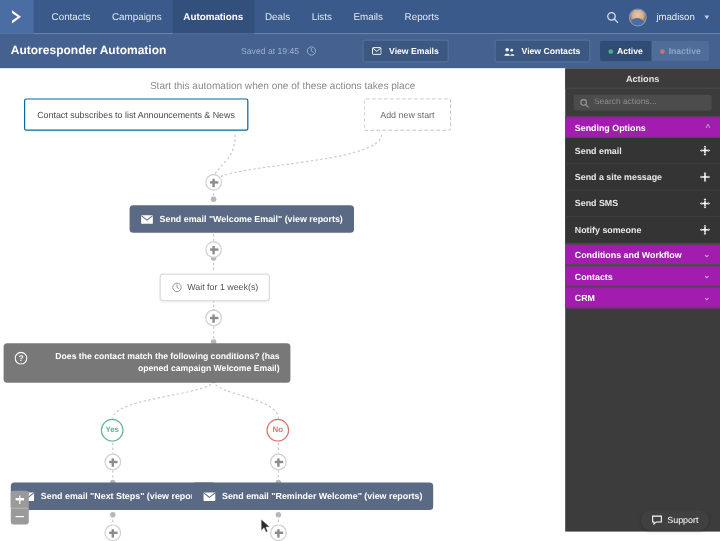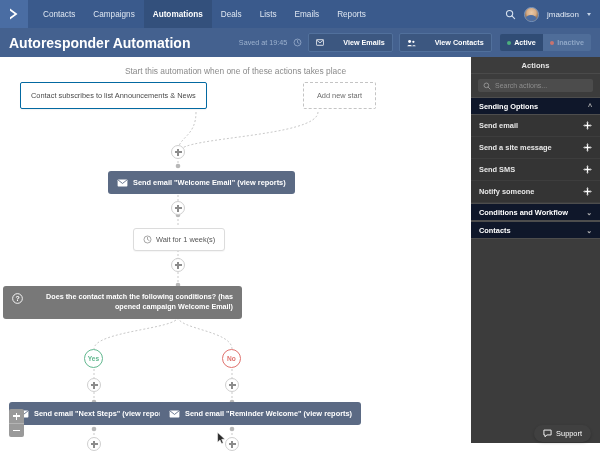--- a/index.html
+++ b/index.html
@@ -46,28 +46,28 @@
   .caret-d {
     width:0; height:0; border-left:2.5px solid transparent;
     border-right:2.5px solid transparent; border-top:3px solid #c3d2e6;
   }
 
   
   .subheader {
     position: absolute; top: 28px; left: 0; width: 600px; height: 29px;
     background: #44618f; display: flex; align-items: center; padding: 0 9px;
   }
-  .automation-title { color: #ffffff; font-size: 14px; font-weight: bold; }
+  .automation-title { color: #ffffff; font-size: 10px; font-weight: bold; }
   .sub-right { margin-left: auto; display: flex; align-items: center; gap: 6px; }
   .saved-text { color: #9db2cf; font-size: 7.2px; }
   .clock-ic { width: 9px; height: 9px; display:block; }
   .hdr-btn {
     background: #3c5780; color: #ffffff; font-size: 7.2px; font-weight: bold;
     border: 1px solid #51709c; border-radius: 2px; padding: 4px 7px;
-    display: flex; align-items: center; gap: 19px; cursor: pointer; white-space: nowrap;
+    display: flex; align-items: center; gap: 6px; cursor: pointer; white-space: nowrap; margin-left: 32px;
   }
   .hdr-btn svg { display:block; }
   .toggle-group { display: flex; border-radius: 2px; overflow: hidden; margin-left: 2px; }
   .tgl {
     font-size: 7.2px; font-weight: bold; padding: 4px 7px;
     display: flex; align-items: center; gap: 3.5px; cursor: pointer; white-space: nowrap;
   }
   .tgl.active-st { background: #304c75; color: #ffffff; }
   .tgl.inactive-st { background: #4f6d99; color: #8ea6c6; }
   .dot { width: 4px; height: 4px; border-radius: 50%; display:block; }
@@ -168,21 +168,21 @@
   .side-search svg { display:block; flex:0 0 auto; }
   .side-search input {
     background: transparent; border: none; outline: none;
     color: #9a9a9a; font-size: 7px; font-family: "Liberation Sans", sans-serif;
     width: 100%;
   }
   .side-search input::placeholder { color: #8e8e8e; }
   .sec-head {
     height: 18px; display: flex; align-items: center; padding: 0 8px;
     color: #ffffff; font-size: 7.4px; font-weight: bold;
-    background: #0f172a; border-top: 1px solid #4d4d4d;
+    background: #a21caf; border-top: 1px solid #4d4d4d;
     border-bottom: 1px solid #4d4d4d; cursor: pointer;
   }
   .sec-head .chev { margin-left: auto; color: #b5b5b5; font-size: 7px; line-height:1; }
   .action-list { background: #343434; }
   .action-item {
     height: 22px; display: flex; align-items: center; padding: 0 8px;
     color: #e8e8e8; font-size: 7.4px; font-weight: bold; cursor: grab;
     border-bottom: 1px solid #3d3d3d;
   }
   .action-item .drag { margin-left: auto; }
@@ -433,20 +433,24 @@
     </div>
 
     <div class="sec-head">
       <span>Conditions and Workflow</span>
       <span class="chev">⌄</span>
     </div>
     <div class="sec-head">
       <span>Contacts</span>
       <span class="chev">⌄</span>
     </div>
+    <div class="sec-head">
+      <span>CRM</span>
+      <span class="chev">⌄</span>
+    </div>
   </div>
 
   <div class="support">
     <svg class="bubble-ic" viewBox="0 0 10 10">
       <path d="M1 1.2 H9 V6.6 H4.4 L2.2 8.6 V6.6 H1 Z" fill="none" stroke="#ffffff" stroke-width="1"></path>
     </svg>
     <span>Support</span>
   </div>
 
 </div>

